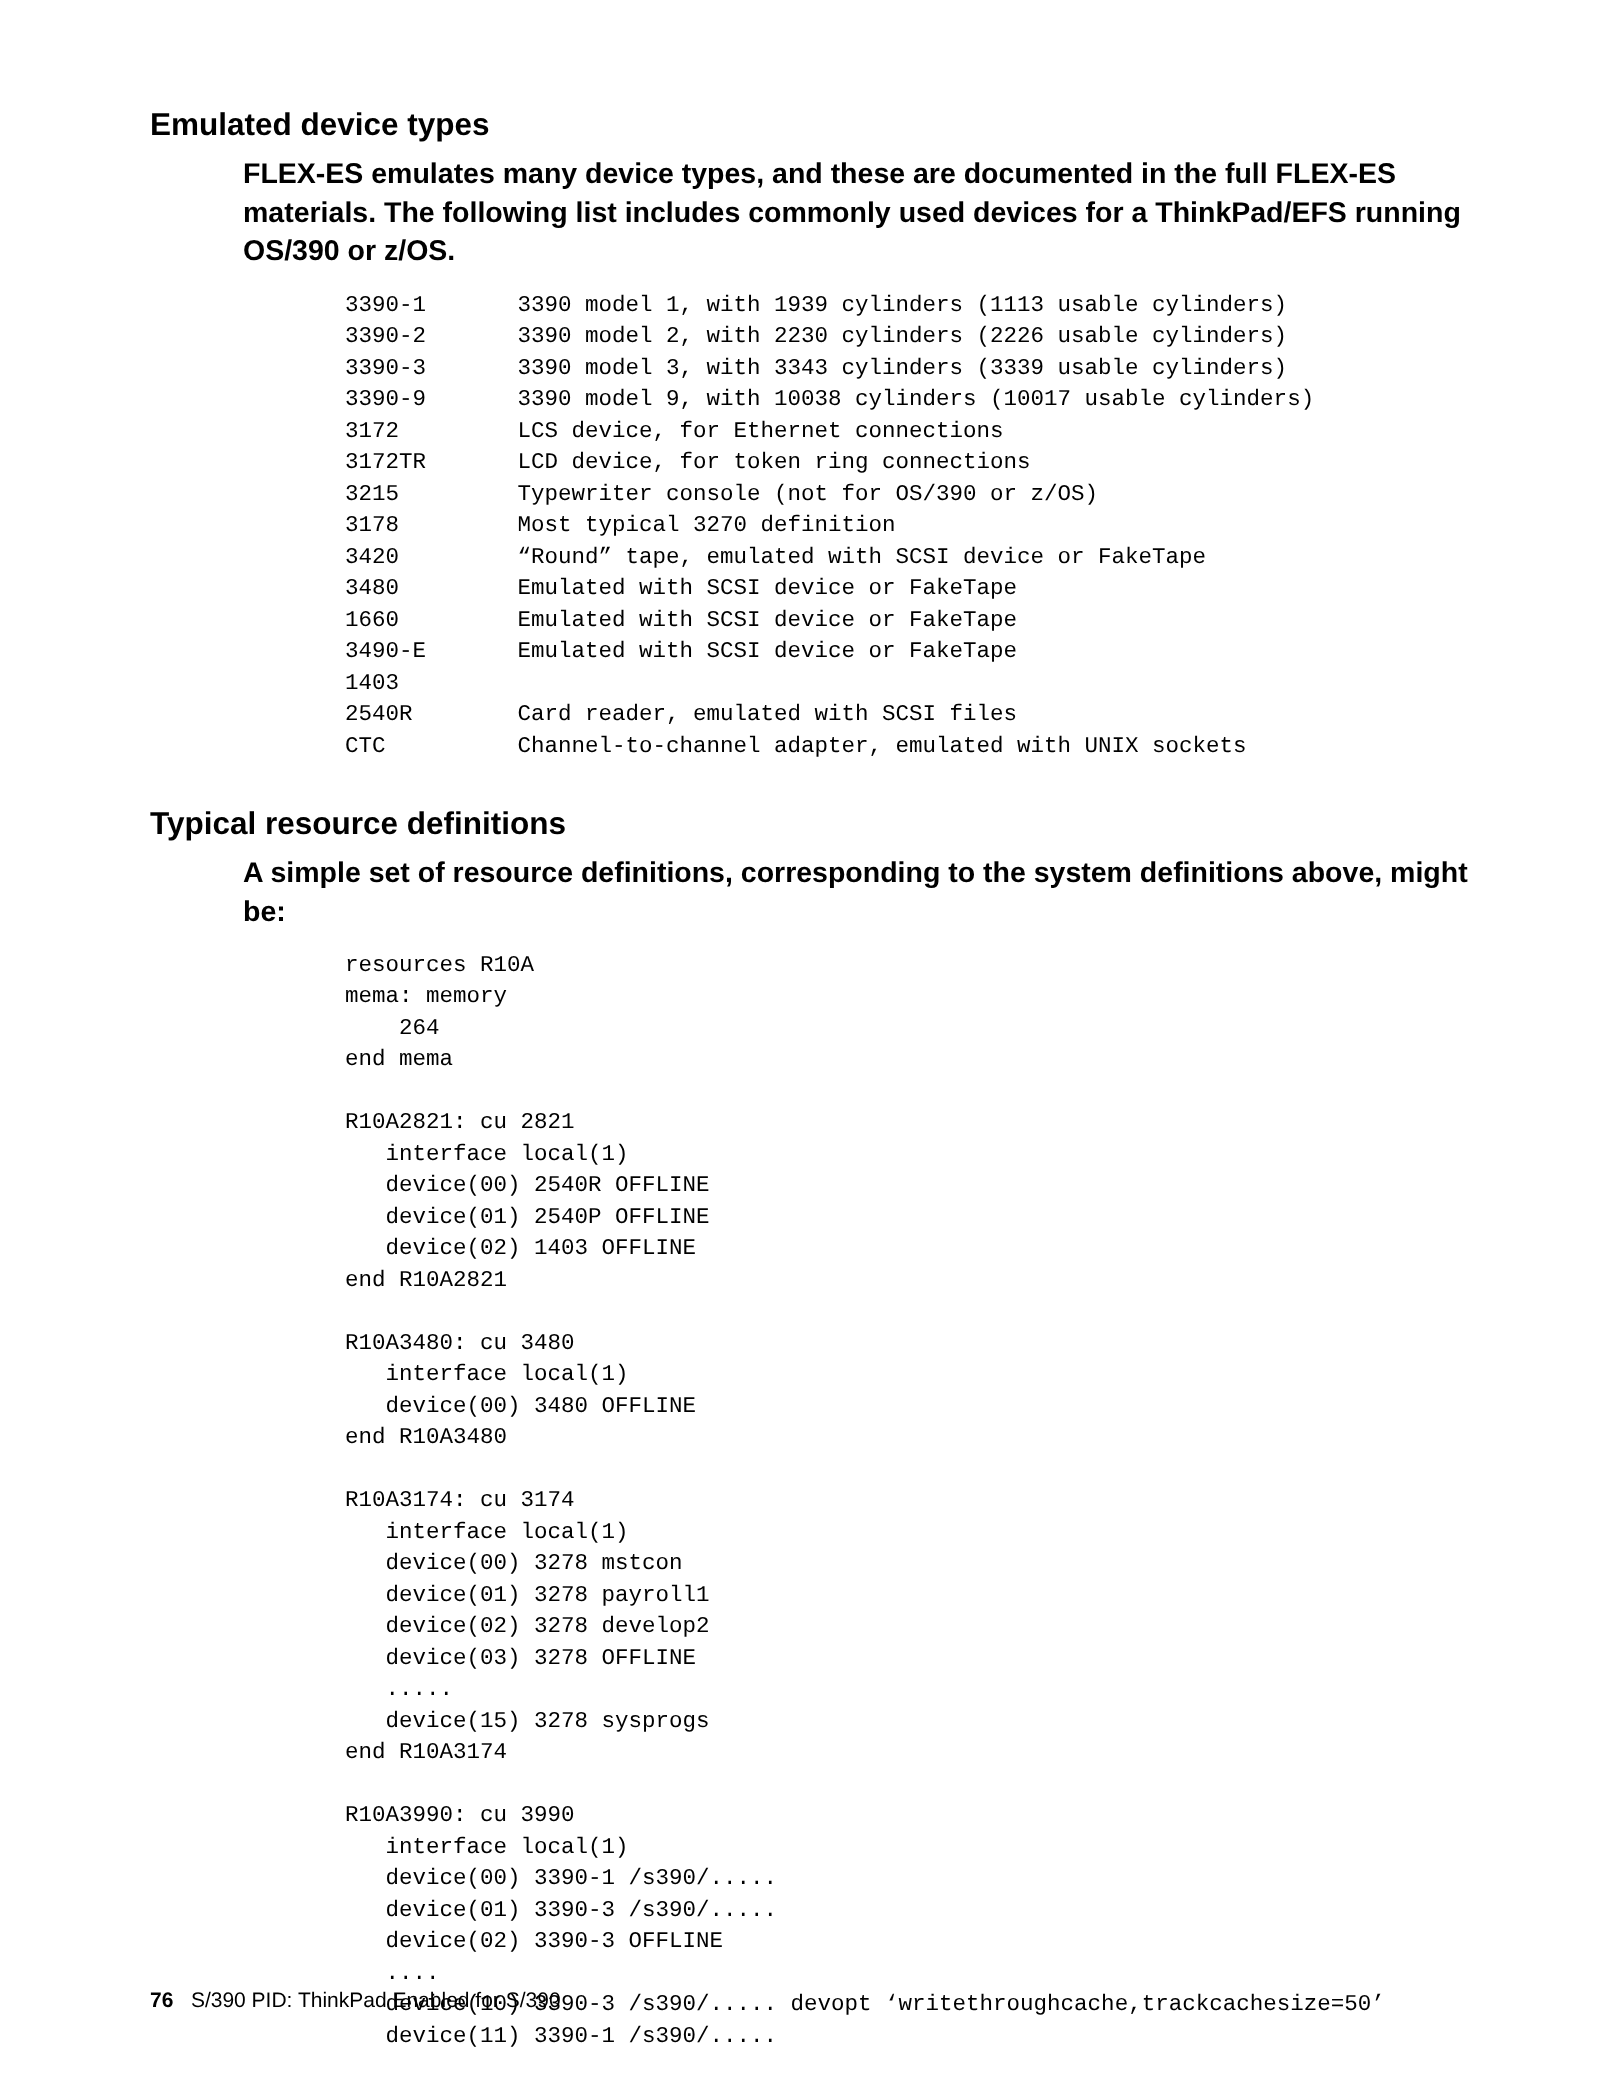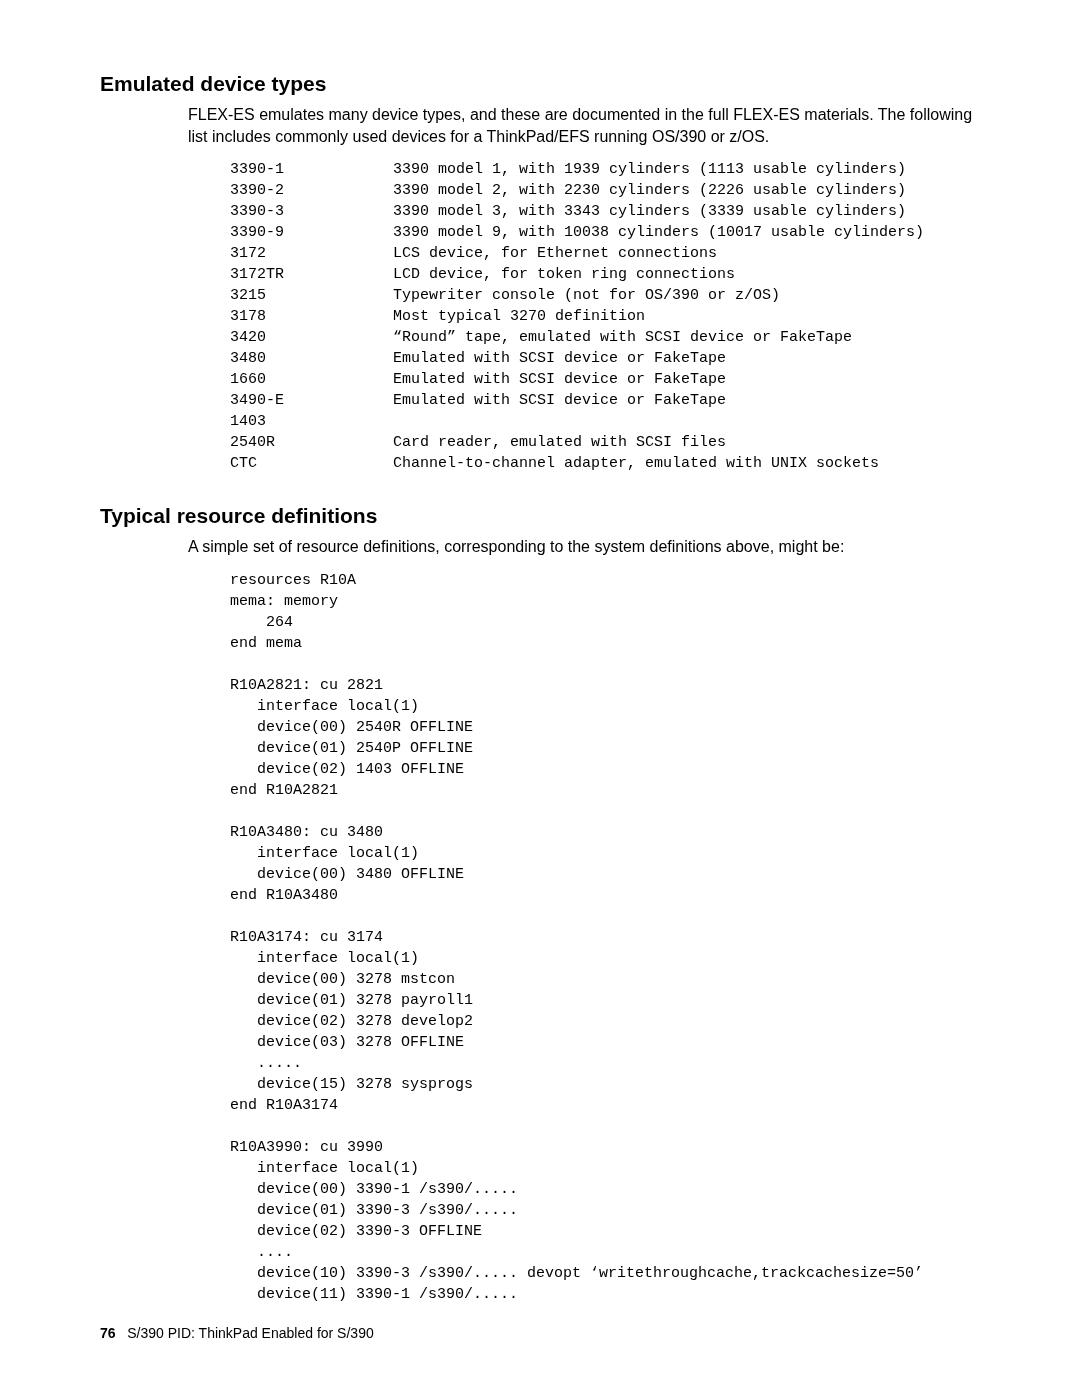--- a/index.html
+++ b/index.html
@@ -14,38 +14,39 @@
   }
   .page {
     padding: 72px 100px 0 100px;
   }
   .section-heading {
     font-size: 21px;
     font-weight: bold;
     margin: 0 0 8px 0;
   }
   .body-para {
-    font-size: 16px;
+    font-size: 19px;
     line-height: 1.35;
-    margin: 0 0 12px 88px;
+    margin: 0 0 12px 62px;
+    font-weight: bold;
   }
   .mono-block {
     font-family: "Courier New", Courier, monospace;
     font-size: 15px;
     line-height: 1.4;
     white-space: pre;
     margin: 0 0 18px 130px;
   }
   .dev-table {
     font-family: "Courier New", Courier, monospace;
     font-size: 15px;
     line-height: 1.4;
     margin: 0 0 30px 130px;
   }
-  .dev-row { display: flex; gap: 48px; }
+  .dev-row { display: flex; }
   .dev-key { width: 115px; flex-shrink: 0; }
   .footer {
     position: absolute;
     left: 100px;
     bottom: 56px;
     font-size: 14px;
     margin-top: 11px;
   }
   .footer .pagenum { font-weight: bold; }
 </style>

